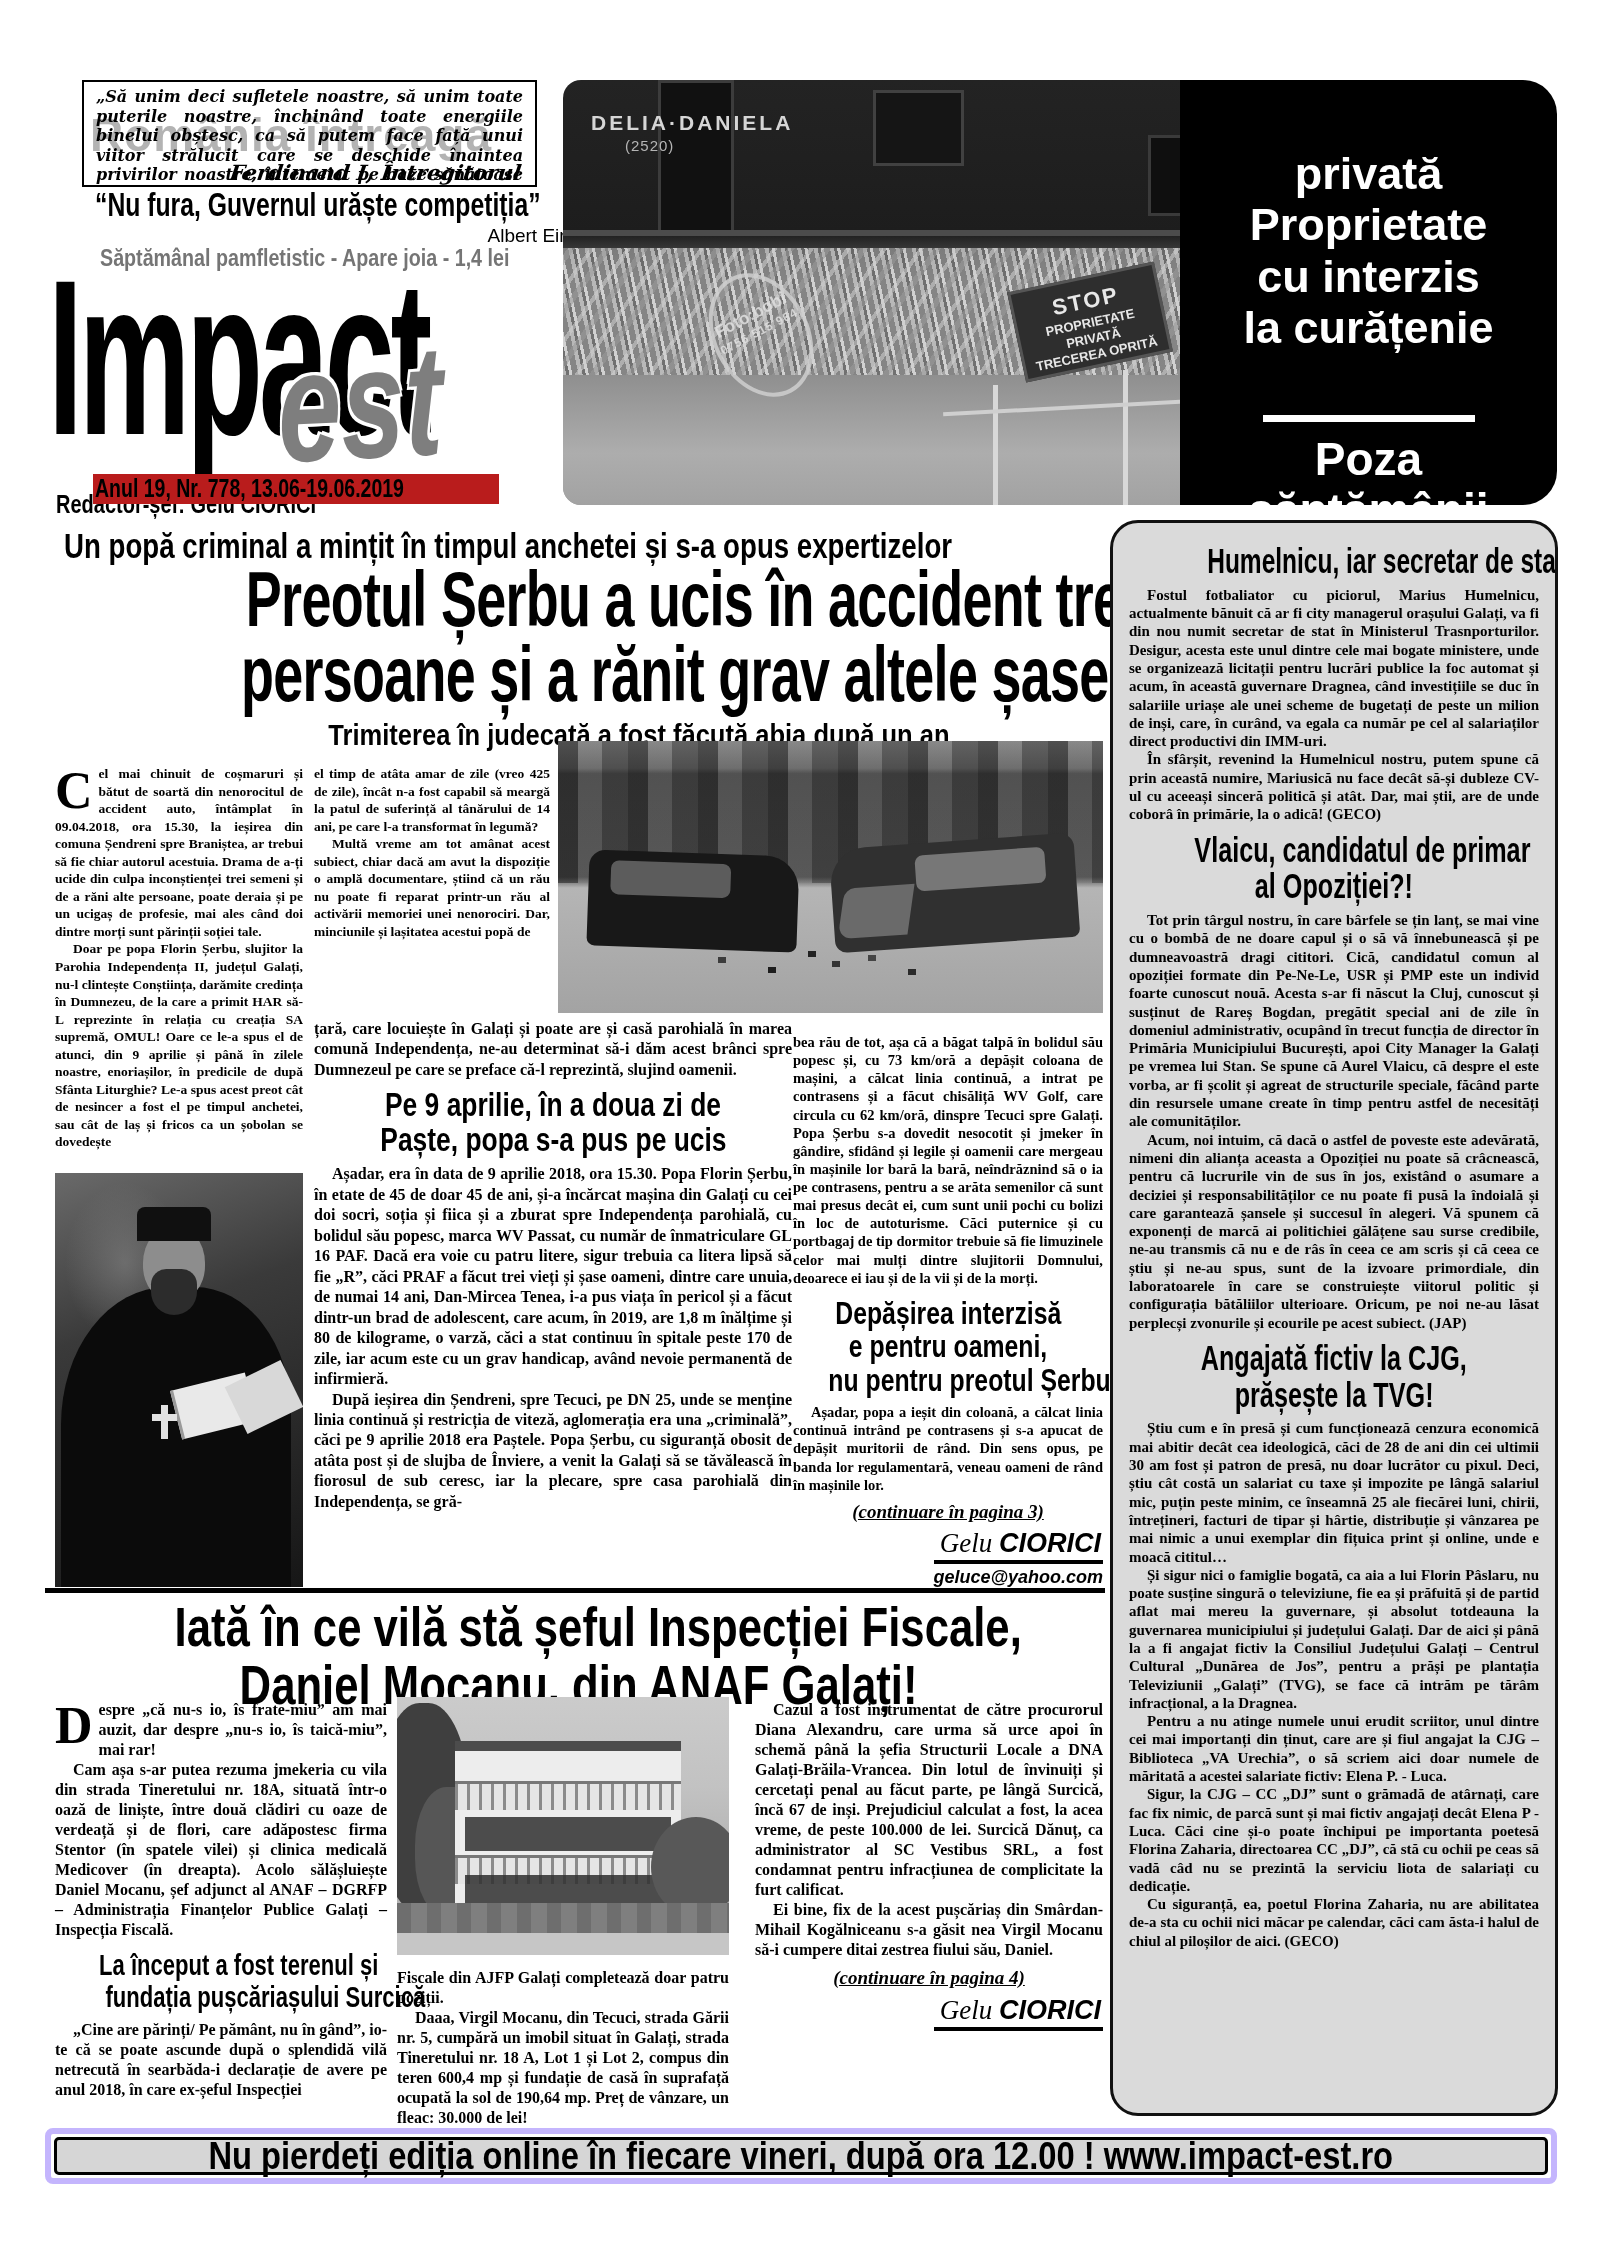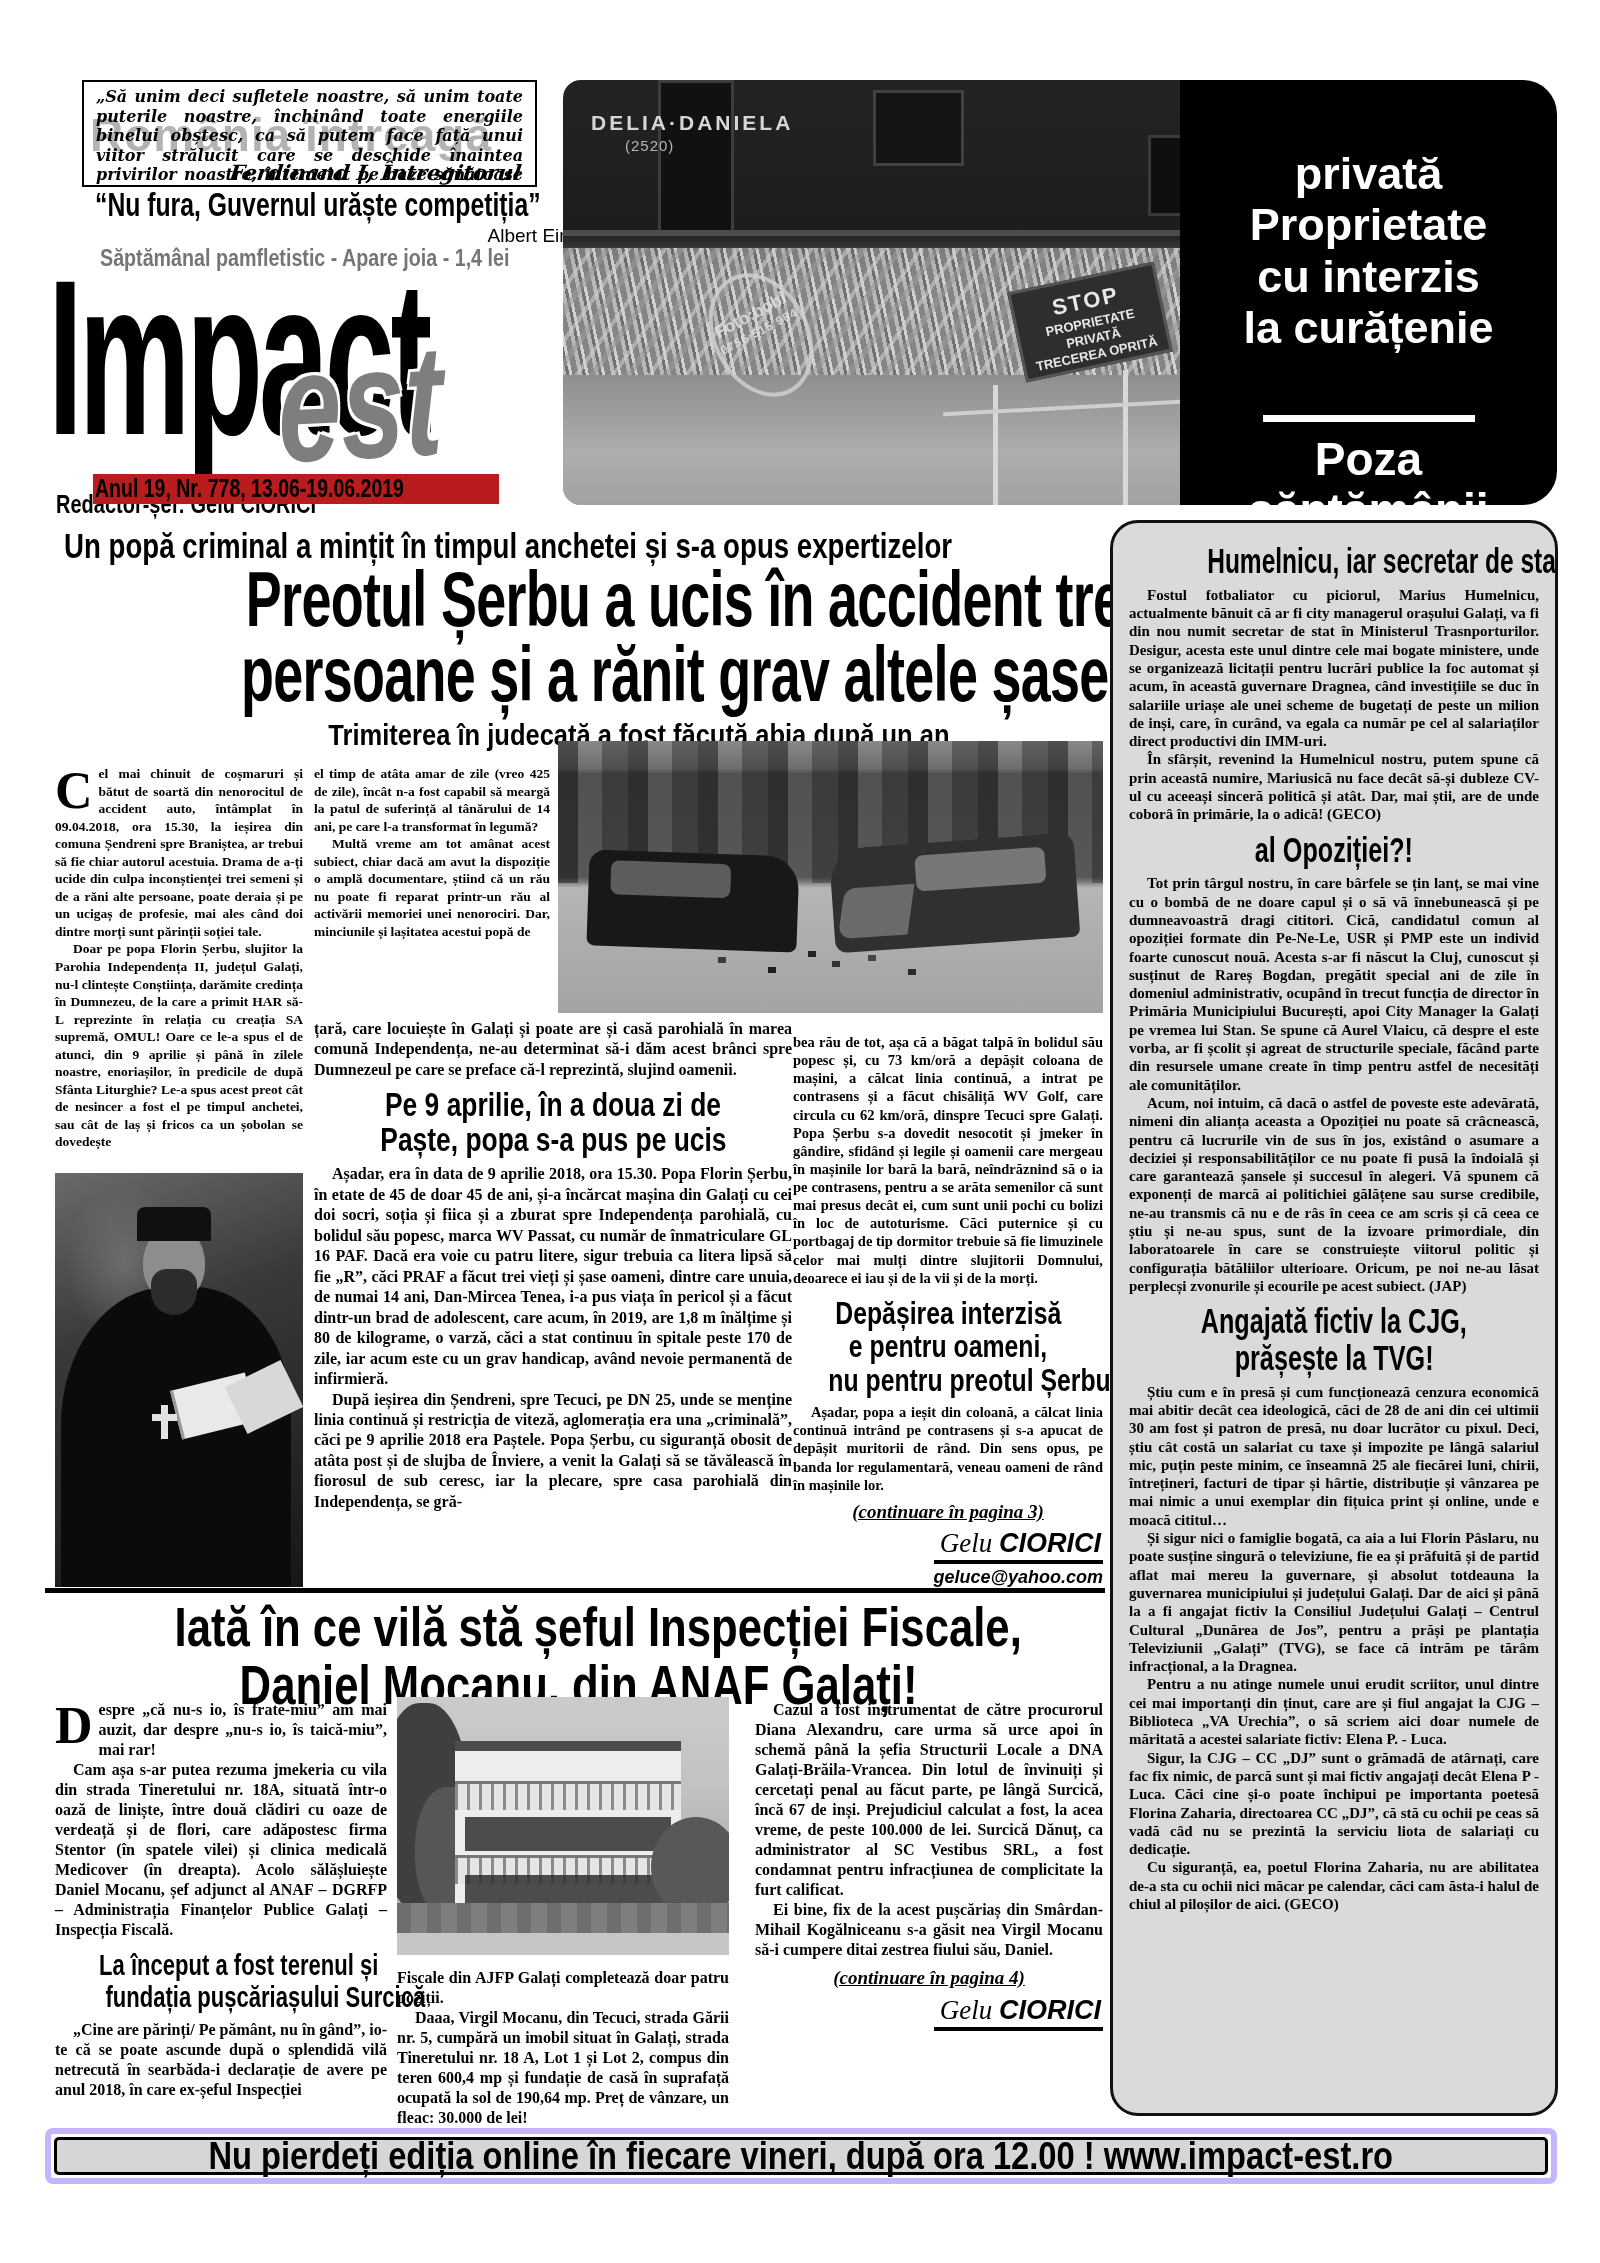--- a/index.html
+++ b/index.html
@@ -287,20 +287,21 @@
     </div>
   </div>
 
   <div class="abs sidebar-box sb">
     <div class="sb-title">
       <span class="cxc" style="--sx:.70">Humelnicu, iar secretar de stat!</span>
     </div>
     <p>Fostul fotbaliator cu piciorul, Marius Humelnicu, actualmente bănuit că ar fi city managerul orașului Galați, va fi din nou numit secretar de stat în Ministerul Trasnporturilor. Desigur, acesta este unul dintre cele mai bogate ministere, unde se organizează licitații pentru lucrări publice la foc automat și acum, în această guvernare Dragnea, când investițiile se duc în salariile uriașe ale unei scheme de bugetați de peste un milion de inși, care, în curând, va egala ca număr pe cel al salariaților direct productivi din IMM-uri.</p>
     <p>În sfârșit, revenind la Humelnicul nostru, putem spune că prin această numire, Mariusică nu face decât să-și dubleze CV-ul cu aceeași sinceră politică și atât. Dar, mai știi, are de unde coborâ în primărie, la o adică! (GECO)</p>
     <div class="sb-title">
+      <div><span class="cxc" style="--sx:.72">Vlaicu, candidatul de primar</span></div>
       <div><span class="cxc" style="--sx:.72">al Opoziției?!</span></div>
     </div>
     <p>Tot prin târgul nostru, în care bârfele se țin lanț, se mai vine cu o bombă de ne doare capul și o să vă înnebunească și pe dumneavoastră dragi cititori. Cică, candidatul comun al opoziției formate din Pe-Ne-Le, USR și PMP este un individ foarte cunoscut nouă. Acesta s-ar fi născut la Cluj, cunoscut și susținut de Rareș Bogdan, pregătit special ani de zile în domeniul administrativ, ocupând în trecut funcția de director în Primăria Municipiului București, apoi City Manager la Galați pe vremea lui Stan. Se spune că Aurel Vlaicu, că despre el este vorba, ar fi școlit și agreat de structurile speciale, făcând parte din resursele umane create în timp pentru astfel de necesități ale comunităților.</p>
     <p>Acum, noi intuim, că dacă o astfel de poveste este adevărată, nimeni din alianța aceasta a Opoziției nu poate să crâcnească, pentru că lucrurile vin de sus în jos, existând o asumare a deciziei și responsabilităților ce nu poate fi pusă la îndoială și care garantează șansele și succesul în alegeri. Vă spunem că exponenți de marcă ai politichiei gălățene sau surse credibile, ne-au transmis că nu e de râs în ceea ce am scris și că ceea ce știu și ne-au spus, sunt de la izvoare primordiale, din laboratoarele în care se construiește viitorul politic și configurația bătăliilor ulterioare. Oricum, pe noi ne-au lăsat perplecși zvonurile și ecourile pe acest subiect. (JAP)</p>
     <div class="sb-title">
       <div><span class="cxc" style="--sx:.72">Angajată fictiv la CJG,</span></div>
       <div><span class="cxc" style="--sx:.72">prășește la TVG!</span></div>
     </div>
     <p>Știu cum e în presă și cum funcționează cenzura economică mai abitir decât cea ideologică, căci de 28 de ani din cei ultimii 30 am fost și patron de presă, nu doar lucrător cu pixul. Deci, știu cât costă un salariat cu taxe și impozite pe lângă salariul mic, puțin peste minim, ce înseamnă 25 ale fiecărei luni, chirii, întrețineri, facturi de tipar și hârtie, distribuție și vânzarea pe mai nimic a unui exemplar din fițuica print și online, unde e moacă cititul…</p>
     <p>Și sigur nici o famiglie bogată, ca aia a lui Florin Pâslaru, nu poate susține singură o televiziune, fie ea și prăfuită și de partid aflat mai mereu la guvernare, și absolut totdeauna la guvernarea municipiului și județului Galați. Dar de aici și până la a fi angajat fictiv la Consiliul Județului Galați – Centrul Cultural „Dunărea de Jos”, pentru a prăși pe plantația Televiziunii „Galați” (TVG), se face că intrăm pe tărâm infracțional, a la Dragnea.</p>

